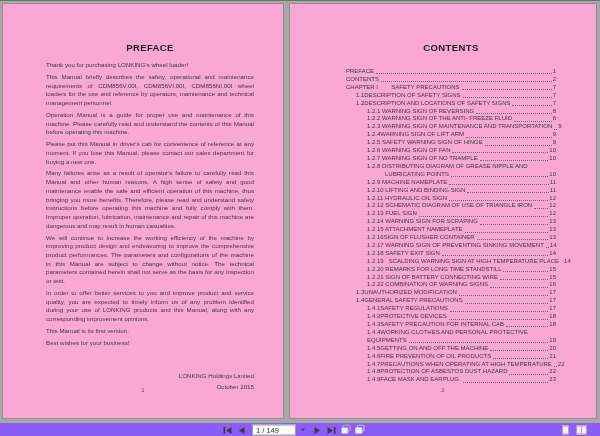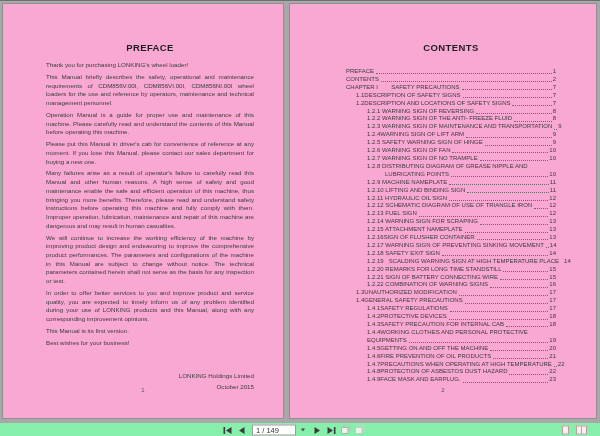--- a/index.html
+++ b/index.html
@@ -54,21 +54,21 @@
     border-bottom:1px dotted #6b6b6b;
     margin:0 1px 1.5px 2px;
   }
   .toc-row.no-dots .leader { border-bottom:none; margin:0 0 0 2px; }
   .toc-row.ind-1 { padding-left:10px; }
   .toc-row.ind-2 { padding-left:21px; }
   .toc-row.ind-3 { padding-left:39px; }
 
   .toolbar {
     position:absolute; left:0; bottom:0; width:600px; height:15px;
-    background:#86efac; border-top:2px solid #a8a8a8;
+    background:#8b5cf6; border-top:2px solid #a8a8a8;
     box-sizing:border-box;
   }
   .nav-cluster {
     position:absolute; left:222px; top:50%; transform:translateY(-50%);
     display:flex; align-items:center; gap:3px;
   }
   .tb-btn {
     background:transparent; border:none; padding:0; margin:0;
     width:11px; height:11px;
     display:flex; align-items:center; justify-content:center;

